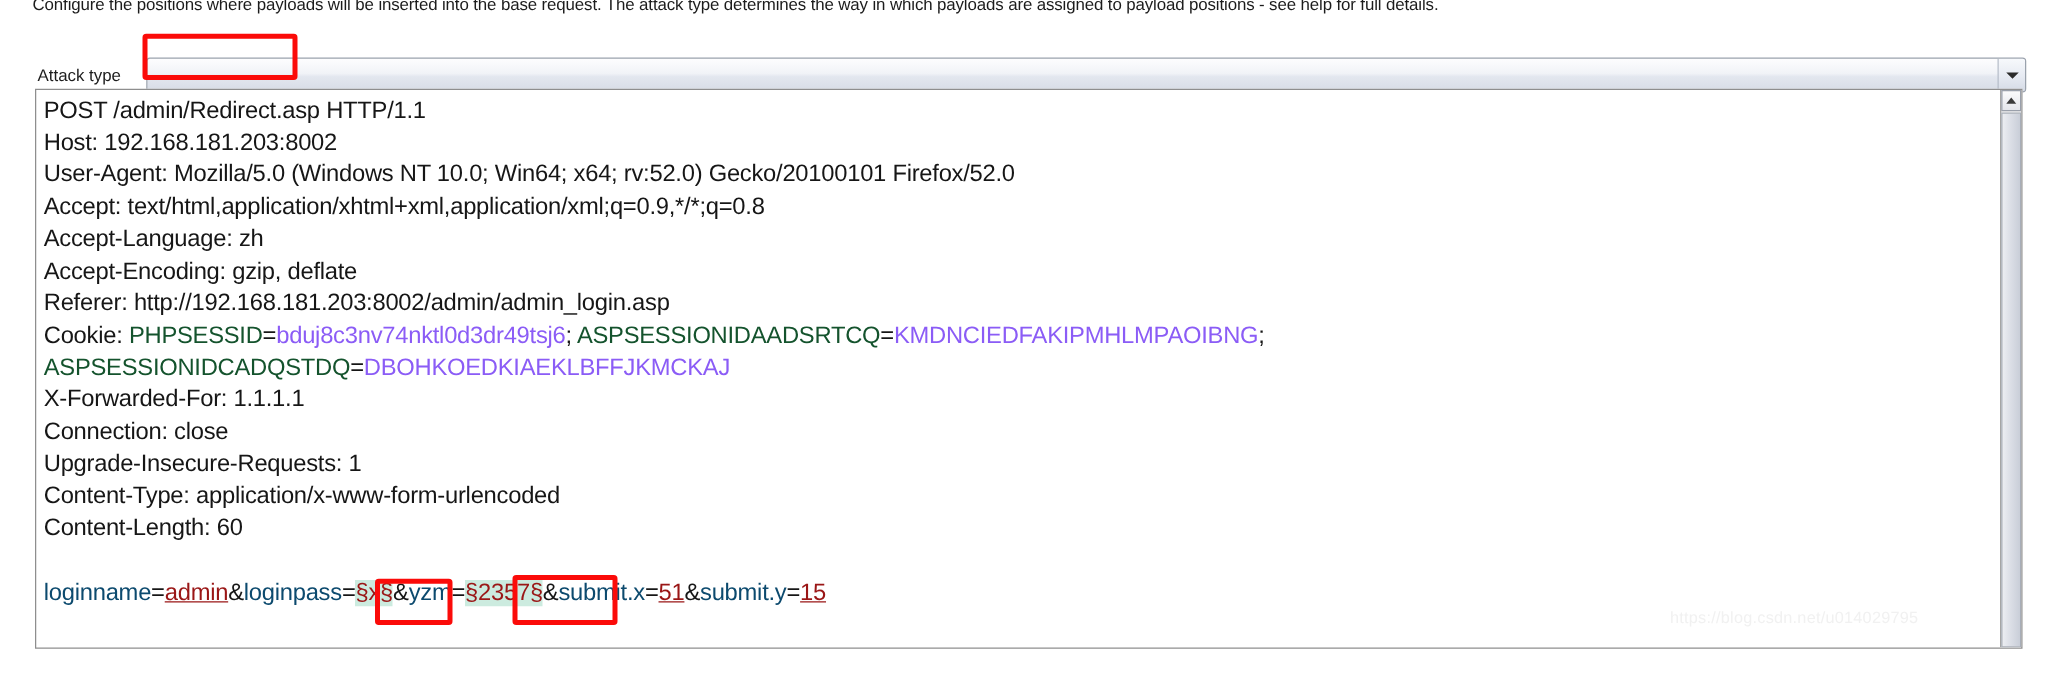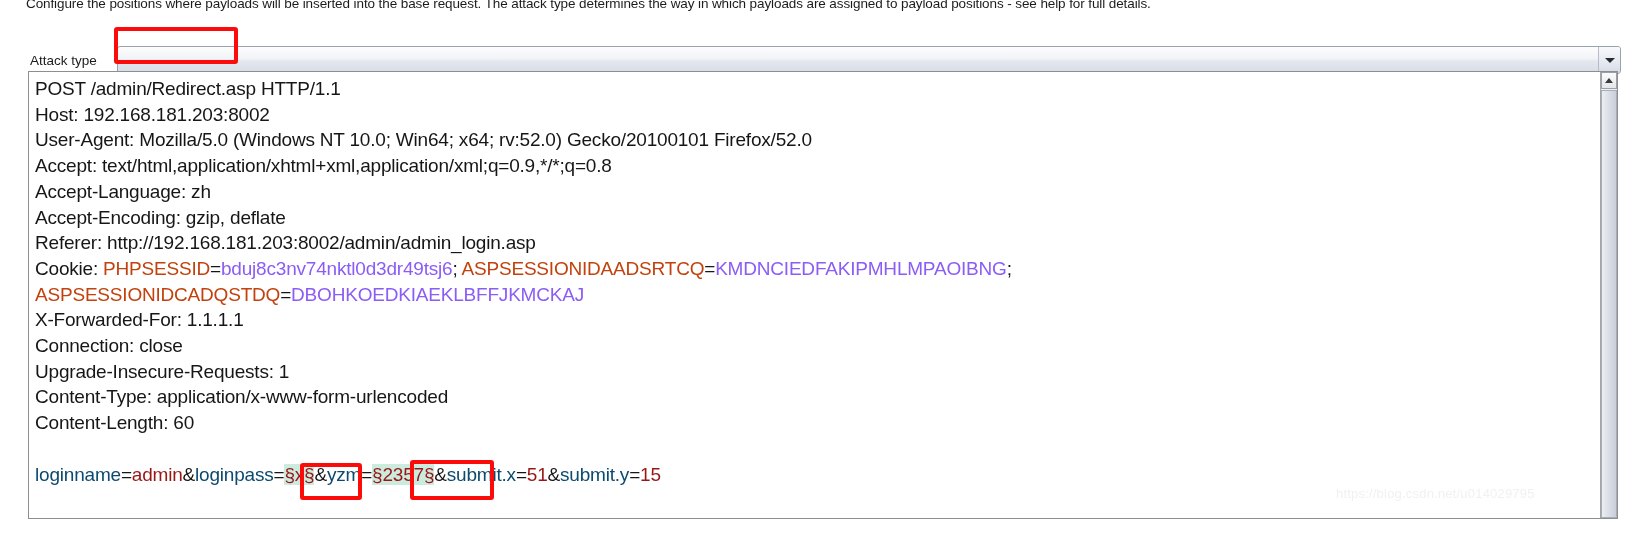--- a/index.html
+++ b/index.html
@@ -120,24 +120,24 @@
     position: absolute;
     left: 6px;
     top: 4px;
     font-size: 19px;
     line-height: 25.7px;
     color: #161616;
     white-space: pre;
     letter-spacing: -0.2px;
   }
   .hdr-name  { color: #161616; }
-  .ck-name   { color: #c2410c; }
+  .ck-name   { color: #14532d; }
   .ck-val    { color: #8b5cf6; }
   .b-key     { color: #0c4a6e; }
-  .b-val     { color: #9a1616; }
+  .b-val     { color: #9a1616; text-decoration: underline; }
   .b-amp     { color: #161616; }
   .b-eq      { color: #161616; }
   .marker    { color: #9a1616; background: #ccebdf; }
   .blank-line{ display: block; height: 25.7px; }
 
   
   .vscroll {
     position: absolute;
     right: 0;
     top: 0;

